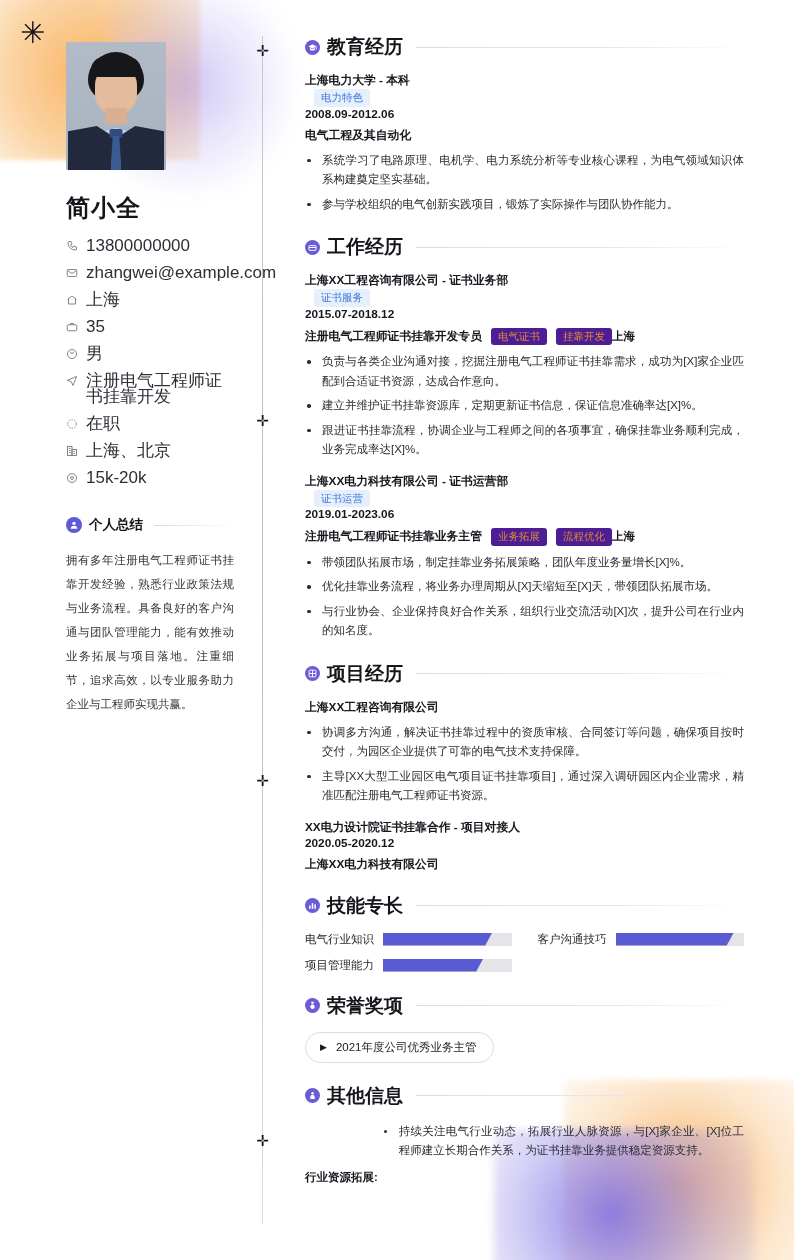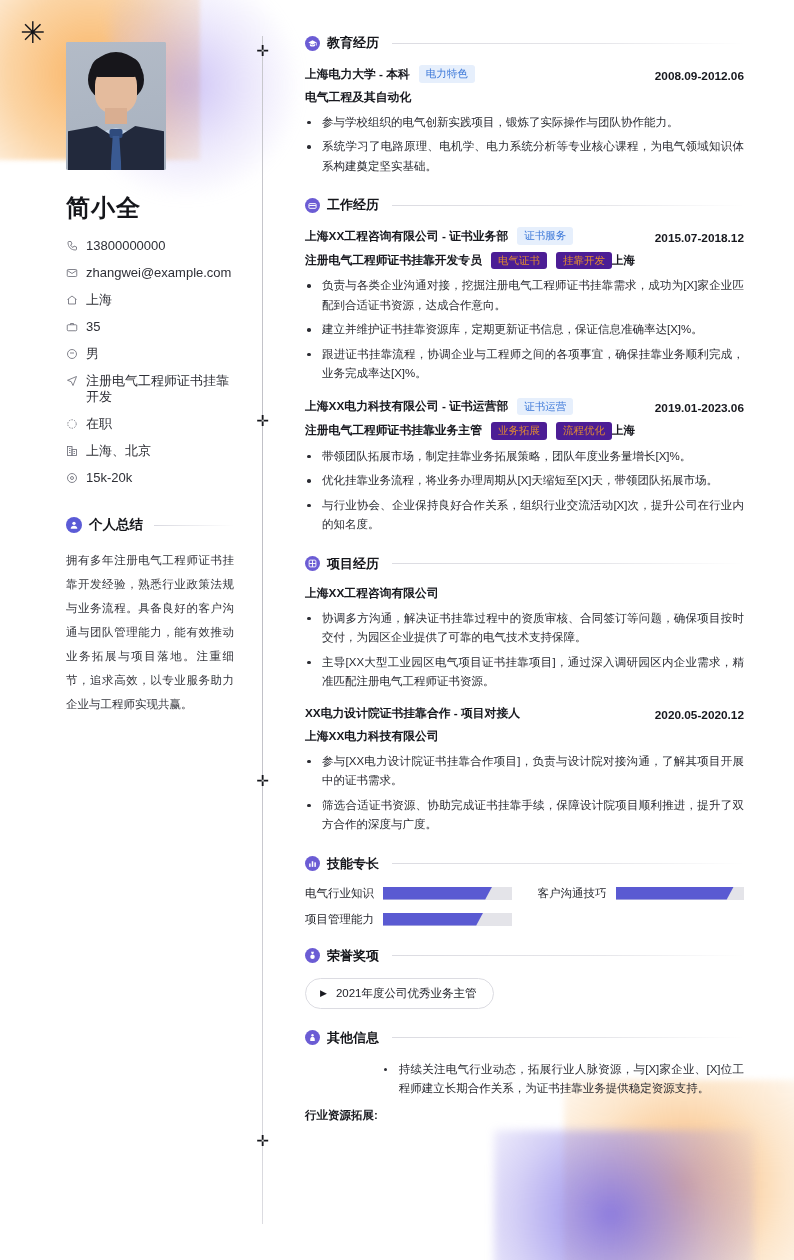--- a/index.html
+++ b/index.html
@@ -126,21 +126,21 @@
   }
 
   .name {
     margin-top: 22px;
     font-size: 24px; font-weight: 700; color: #15161b; letter-spacing: 1px;
   }
   .contact-list { margin-top: 14px; }
   .contact-row {
     display: flex; align-items: flex-start;
     margin-bottom: 11px;
-    font-size: 13px; color: #2e2f36; line-height: 16px;
+    font-size: 17px; color: #2e2f36; line-height: 16px;
   }
   .contact-row .ico {
     flex: 0 0 18px; width: 18px; height: 16px;
     color: #6d6e78; display: flex; align-items: center; justify-content: flex-start;
   }
   .contact-row .ico svg { display: block; }
   .contact-row .txt { flex: 1 1 auto; padding-left: 2px; }
 
   .side-section { margin-top: 30px; }
   .side-head {
@@ -167,32 +167,33 @@
   .sec-head {
     display: flex; align-items: center; gap: 7px;
     margin-bottom: 13px;
   }
   .sec-head .bubble {
     width: 15px; height: 15px; border-radius: 50%;
     background: #6b5cd4; flex: 0 0 15px;
     display: flex; align-items: center; justify-content: center;
   }
   .sec-head .bubble svg { display: block; }
-  .sec-head .title { font-size: 13px; font-weight: 700; color: #15161b; }
+  .sec-head .title { font-size: 19px; font-weight: 700; color: #15161b; }
   .sec-head .rule {
     flex: 1 1 auto; height: 1px; margin-left: 6px;
     background: linear-gradient(to right, #dcdce2 0%, #e6e6ea 60%, rgba(230,230,234,0));
   }
 
   .entry { margin-bottom: 14px; }
   .entry:last-child { margin-bottom: 0; }
   .row1 {
-    display: flex; align-items: flex-end;
+    display: flex; align-items: flex-start;
     font-size: 11.8px; font-weight: 700; color: #17181e;
     margin-bottom: 7px;
+    flex-direction: column;
   }
   .row1 .org { white-space: nowrap; }
   .row1 .spacer { flex: 1 1 auto; }
   .row1 .date { font-size: 11.8px; font-weight: 700; color: #17181e; white-space: nowrap; }
   .row2 {
     display: flex; align-items: baseline;
     font-size: 11.8px; font-weight: 700; color: #17181e;
     margin-bottom: 7px;
   }
   .row2 .loc { font-size: 11.5px; font-weight: 700; color: #17181e; white-space: nowrap; }
@@ -422,22 +423,22 @@
 
         <div class="entry">
           <div class="row1">
             <span class="org">上海电力大学 - 本科</span>
             <span class="tag blue">电力特色</span>
             <span class="spacer"></span>
             <span class="date">2008.09-2012.06</span>
           </div>
           <div class="major">电气工程及其自动化</div>
           <ul class="bullets">
+            <li>系统学习了电路原理、电机学、电力系统分析等专业核心课程，为电气领域知识体系构建奠定坚实基础。</li>
             <li>参与学校组织的电气创新实践项目，锻炼了实际操作与团队协作能力。</li>
-            <li>系统学习了电路原理、电机学、电力系统分析等专业核心课程，为电气领域知识体系构建奠定坚实基础。</li>
           </ul>
         </div>
       </section>
 
       <section class="section">
         <div class="sec-head">
           <span class="bubble">
             <svg width="9" height="9" viewBox="0 0 24 24" fill="none" stroke="#fff" stroke-width="2.6">
                 <rect x="2.5" y="7" width="19" height="12.5" rx="2"></rect>
                 <path d="M3 12h18"></path>
@@ -510,24 +511,20 @@
           </ul>
         </div>
 
         <div class="entry">
           <div class="row1">
             <span class="org">XX电力设计院证书挂靠合作 - 项目对接人</span>
             <span class="spacer"></span>
             <span class="date">2020.05-2020.12</span>
           </div>
           <div class="subline">上海XX电力科技有限公司</div>
-          <ul class="bullets">
-            <li>参与[XX电力设计院证书挂靠合作项目]，负责与设计院对接沟通，了解其项目开展中的证书需求。</li>
-            <li>筛选合适证书资源、协助完成证书挂靠手续，保障设计院项目顺利推进，提升了双方合作的深度与广度。</li>
-          </ul>
         </div>
       </section>
 
       <section class="section">
         <div class="sec-head">
           <span class="bubble">
             <svg width="9" height="9" viewBox="0 0 24 24" fill="#fff">
                 <rect x="3" y="12" width="4" height="9"></rect>
                 <rect x="10" y="6" width="4" height="15"></rect>
                 <rect x="17" y="9" width="4" height="12"></rect>

